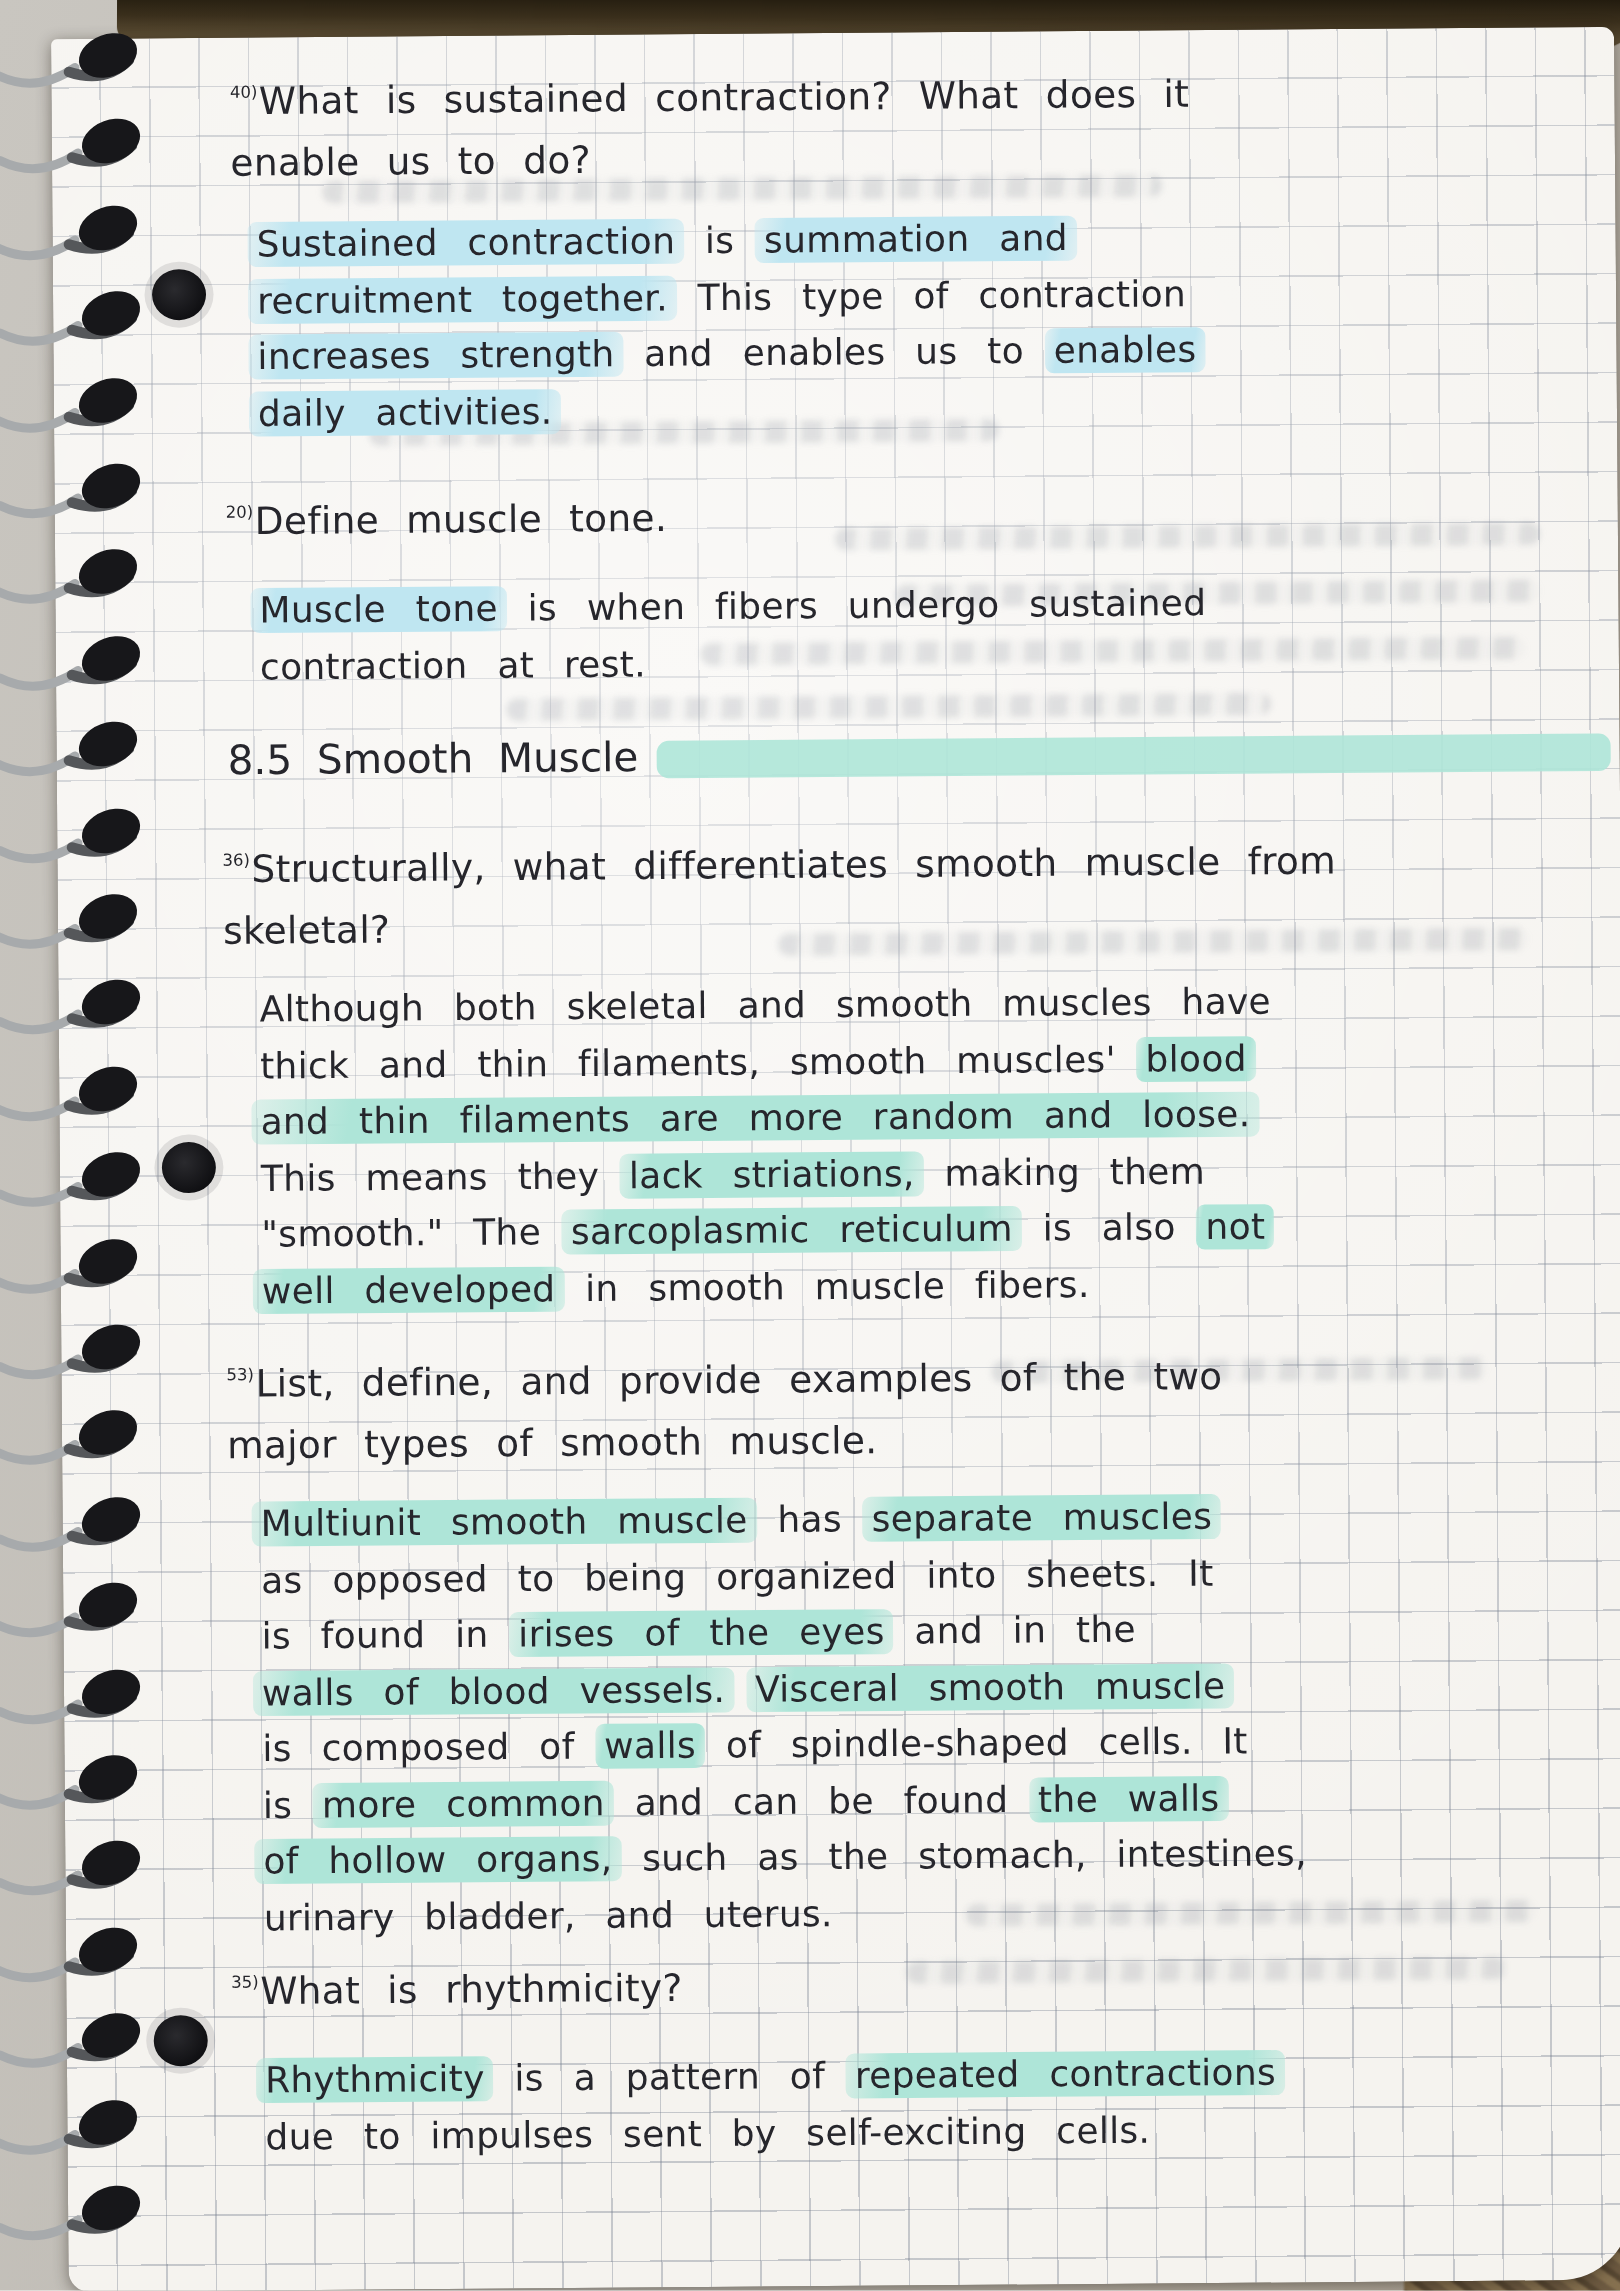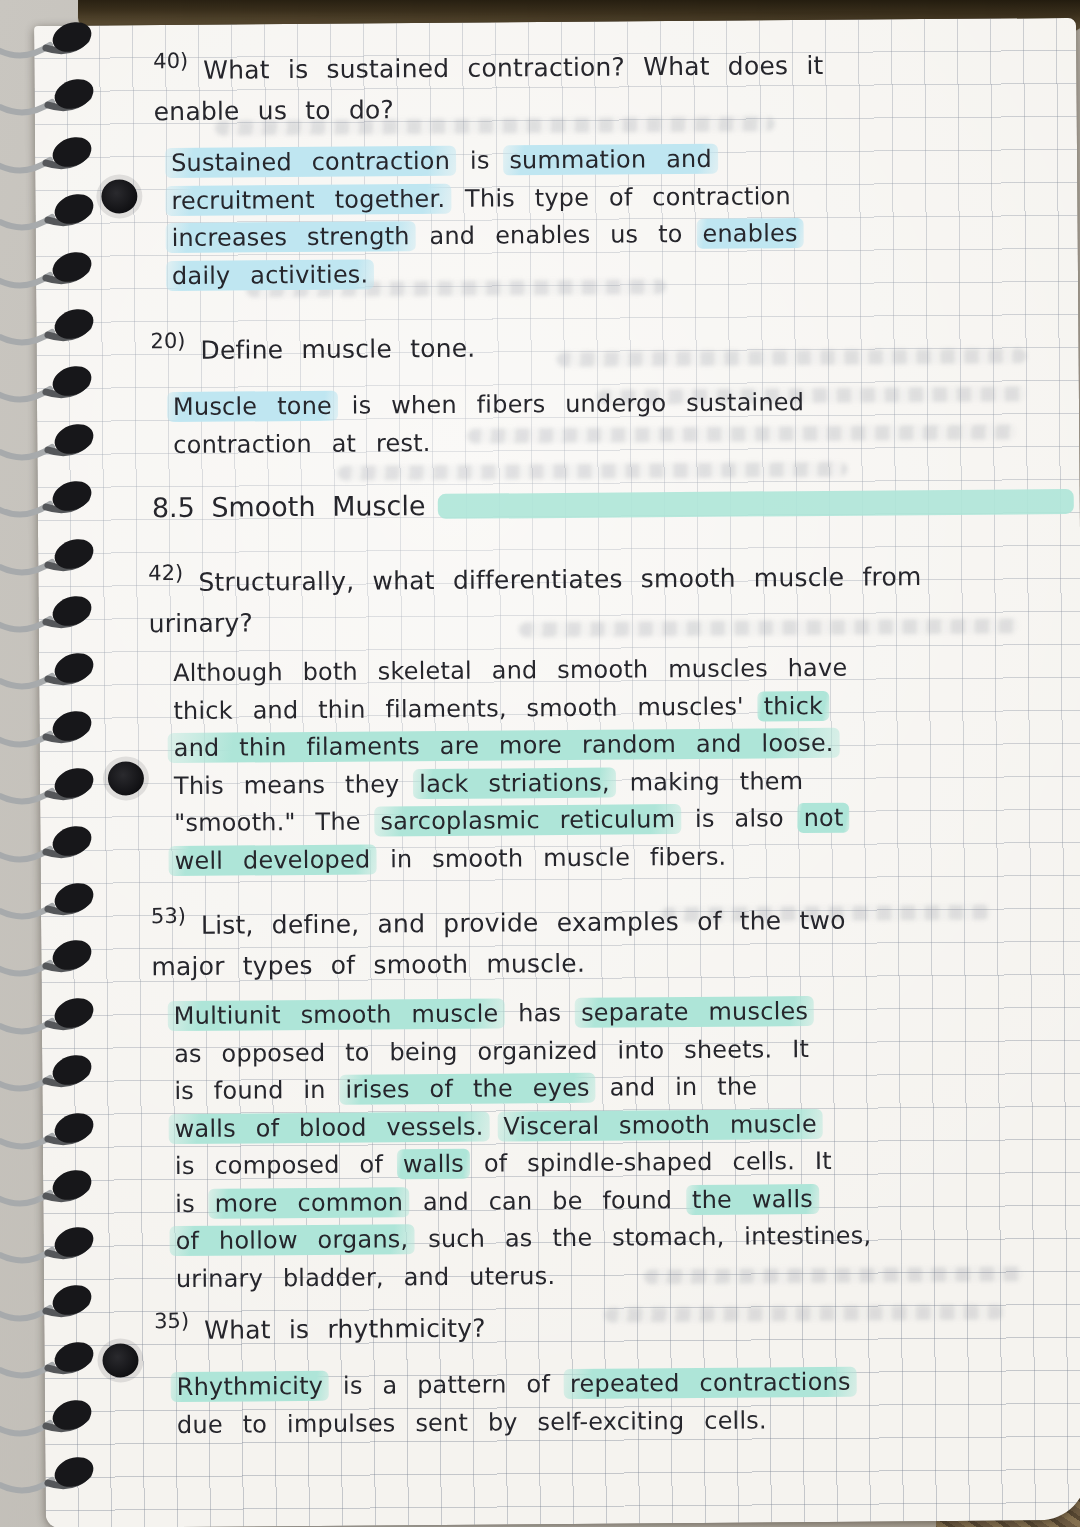--- a/index.html
+++ b/index.html
@@ -55,21 +55,21 @@
     position:absolute;height:15px;border-radius:8px;
     background:repeating-linear-gradient(93deg,rgba(120,128,140,.20) 0 14px,rgba(120,128,140,.04) 14px 24px);
     filter:blur(2px);
   }
   
   .notes{position:absolute;inset:0;}
   .note-block{position:absolute;color:var(--ink);white-space:nowrap;}
   .question .line{font-size:25px;line-height:41px;word-spacing:10px;letter-spacing:.2px;font-weight:500;}
   .heading  .line{font-size:27px;line-height:42px;word-spacing:8px;font-weight:500;}
   .answer   .line{font-size:24px;line-height:37.5px;word-spacing:12px;letter-spacing:.2px;}
-  .qnum{font-size:21px;vertical-align:11px;letter-spacing:0;word-spacing:0;margin-right:15px;}
+  .qnum{font-size:11px;vertical-align:11px;letter-spacing:0;word-spacing:0;margin-right:1px;}
   .hl{padding:1px 6px;margin:-1px -6px;border-radius:6px;box-decoration-break:clone;}
   .h-blue{background:linear-gradient(100deg,rgba(191,230,241,.35),var(--hl-blue) 10%,var(--hl-blue) 90%,rgba(191,230,241,.4));}
   .h-teal{background:linear-gradient(100deg,rgba(174,229,216,.35),var(--hl-teal) 10%,var(--hl-teal) 90%,rgba(174,229,216,.4));}
   .b4{width:922px;}
   .flexline{display:flex;align-items:center;}
   .trail-bar{flex:1;height:25px;margin-left:12px;border-radius:8px;background:var(--hl-teal);opacity:.9;}
   .b0{top:16px;  left:119px;}
   .b1{top:120px; left:136px;}
   .b2{top:296px; left:114px;}
   .b3{top:364px; left:136px;}
@@ -121,26 +121,26 @@
         <div class="line"><span class="hl h-blue">Muscle tone</span><span> is when fibers undergo sustained</span></div>
         <div class="line"><span>contraction at rest.</span></div>
       </div>
       <div class="note-block heading b4">
         <div class="line flexline">
           <span>8.5 Smooth Muscle</span>
           <span class="trail-bar"></span>
         </div>
       </div>
       <div class="note-block question b5">
-        <div class="line"><span class="qnum">42)</span><span>Structurally, what differentiates smooth muscle from</span></div>
-        <div class="line"><span>urinary?</span></div>
+        <div class="line"><span class="qnum">36)</span><span>Structurally, what differentiates smooth muscle from</span></div>
+        <div class="line"><span>skeletal?</span></div>
       </div>
       <div class="note-block answer b6">
         <div class="line"><span>Although both skeletal and smooth muscles have</span></div>
-        <div class="line"><span>thick and thin filaments, smooth muscles' </span><span class="hl h-teal">thick</span></div>
+        <div class="line"><span>thick and thin filaments, smooth muscles' </span><span class="hl h-teal">blood</span></div>
         <div class="line"><span class="hl h-teal">and thin filaments are more random and loose.</span></div>
         <div class="line"><span>This means they </span><span class="hl h-teal">lack striations,</span><span> making them</span></div>
         <div class="line"><span>"smooth." The </span><span class="hl h-teal">sarcoplasmic reticulum</span><span> is also </span><span class="hl h-teal">not</span></div>
         <div class="line"><span class="hl h-teal">well developed</span><span> in smooth muscle fibers.</span></div>
       </div>
       <div class="note-block question b7">
         <div class="line"><span class="qnum">53)</span><span>List, define, and provide examples of the two</span></div>
         <div class="line"><span>major types of smooth muscle.</span></div>
       </div>
       <div class="note-block answer b8">

